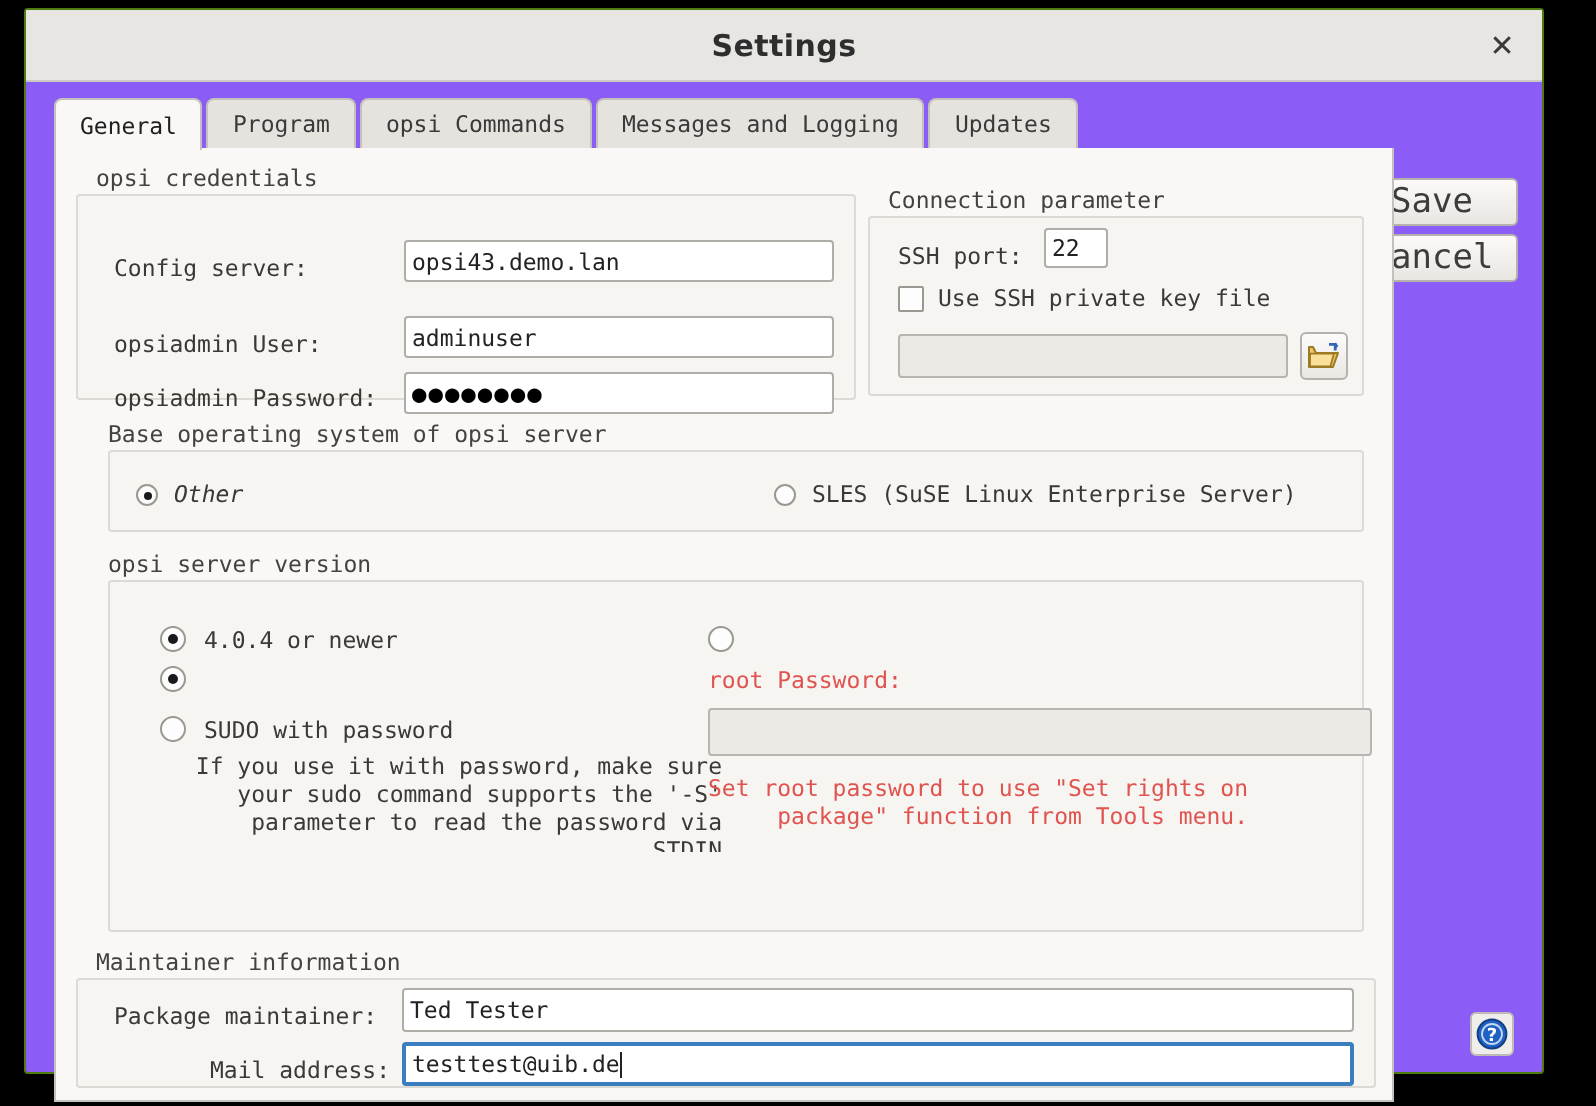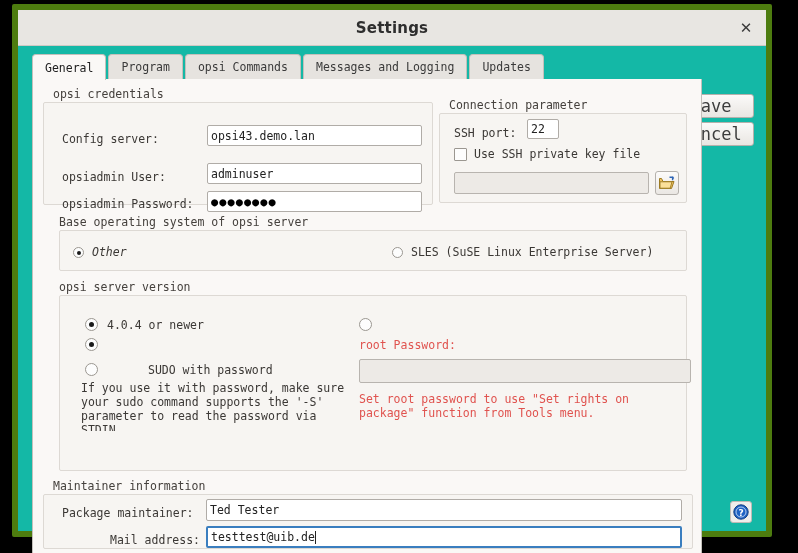--- a/index.html
+++ b/index.html
@@ -9,22 +9,22 @@
     background: #000000;
     font-family: "DejaVu Sans Mono", "Liberation Mono", monospace;
     overflow: hidden;
   }
 
   
   #window {
     position: absolute;
     left: 12px; top: 4px;
     width: 760px; height: 533px;
-    background: #14b8a6;
-    border: 6px solid #4d7c0f;
+    background: #8b5cf6;
+    border: 1px solid #4d7c0f;
     border-radius: 2px;
     display: flex;
     flex-direction: column;
   }
 
   
   #titlebar {
     position: relative;
     height: 36px;
     min-height: 36px;
@@ -51,20 +51,21 @@
     font-weight: bold;
     color: #3a3a3a;
     cursor: pointer;
   }
 
   
   #body {
     position: relative;
     flex: 1;
     padding: 0;
+    text-align: right;
   }
 
   
   #tabstrip {
     position: absolute;
     left: 14px; top: 8px;
     width: 670px; height: 26px;
     display: flex;
     align-items: flex-end;
     border-bottom: 1px solid #c4c0bb;
@@ -325,21 +326,21 @@
       <div class="group" style="left:26px; top:201px; width:628px; height:191px;">
         <div class="glabel" style="left:0px;">opsi server version</div>
         <div class="gframe"></div>
 
         <div class="radio checked" style="left:26px; top:38px;"></div>
         <div class="rlabel" style="left:48px; top:38px;">4.0.4 or newer</div>
 
         <div class="radio checked" style="left:26px; top:58px;"></div>
 
         <div class="radio" style="left:26px; top:83px;"></div>
-        <div class="rlabel" style="left:48px; top:83px;margin-left:41px;">SUDO with password</div>
+        <div class="rlabel" style="left:48px; top:83px;">SUDO with password</div>
 
         <div class="helptext" style="left:22px; top:101px; width:285px; height:50px;">If you use it with password, make sure
 your sudo command supports the '-S'
 parameter to read the password via
 STDIN</div>
 
         <div class="radio" style="left:300px; top:38px;"></div>
 
         <div class="redtext" style="left:300px; top:58px;">root Password:</div>
 

